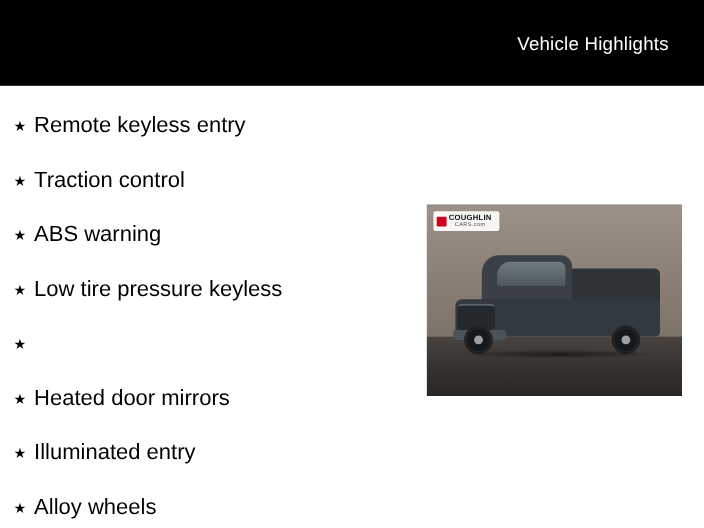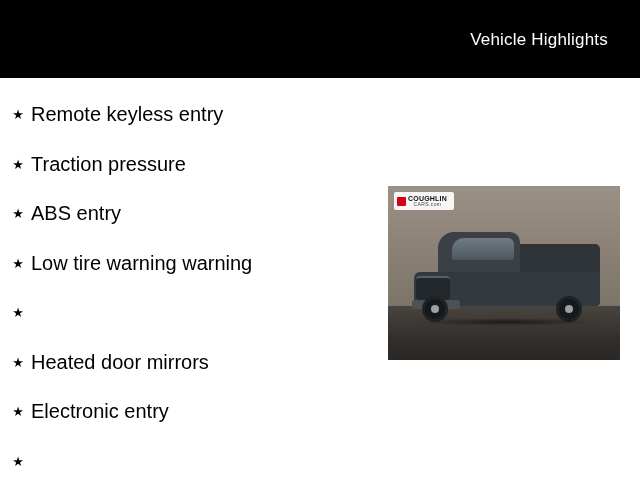--- a/index.html
+++ b/index.html
@@ -204,43 +204,44 @@
     <div id="header-title">Vehicle Highlights</div>
   </div>
 
   <ul id="features">
     <li class="feature-item">
       <span class="bullet-star">★</span>
       <span class="feature-label">Remote keyless entry</span>
     </li>
     <li class="feature-item">
       <span class="bullet-star">★</span>
-      <span class="feature-label">Traction pressure</span>
-    </li>
-    <li class="feature-item">
-      <span class="bullet-star">★</span>
-      <span class="feature-label">ABS entry</span>
-    </li>
-    <li class="feature-item">
-      <span class="bullet-star">★</span>
-      <span class="feature-label">Low tire warning warning</span>
+      <span class="feature-label">Traction control</span>
+    </li>
+    <li class="feature-item">
+      <span class="bullet-star">★</span>
+      <span class="feature-label">ABS warning</span>
+    </li>
+    <li class="feature-item">
+      <span class="bullet-star">★</span>
+      <span class="feature-label">Low tire pressure keyless</span>
     </li>
     <li class="feature-item">
       <span class="bullet-star">★</span>
     </li>
     <li class="feature-item">
       <span class="bullet-star">★</span>
       <span class="feature-label">Heated door mirrors</span>
     </li>
     <li class="feature-item">
       <span class="bullet-star">★</span>
-      <span class="feature-label">Electronic entry</span>
-    </li>
-    <li class="feature-item">
-      <span class="bullet-star">★</span>
+      <span class="feature-label">Illuminated entry</span>
+    </li>
+    <li class="feature-item">
+      <span class="bullet-star">★</span>
+      <span class="feature-label">Alloy wheels</span>
     </li>
   </ul>
 
   <div id="vehicle-photo">
     <div class="photo-sky"></div>
     <div class="photo-wall-lines"></div>
     <div class="photo-ground"></div>
 
     <div class="truck">
       <div class="truck-bed"></div>

